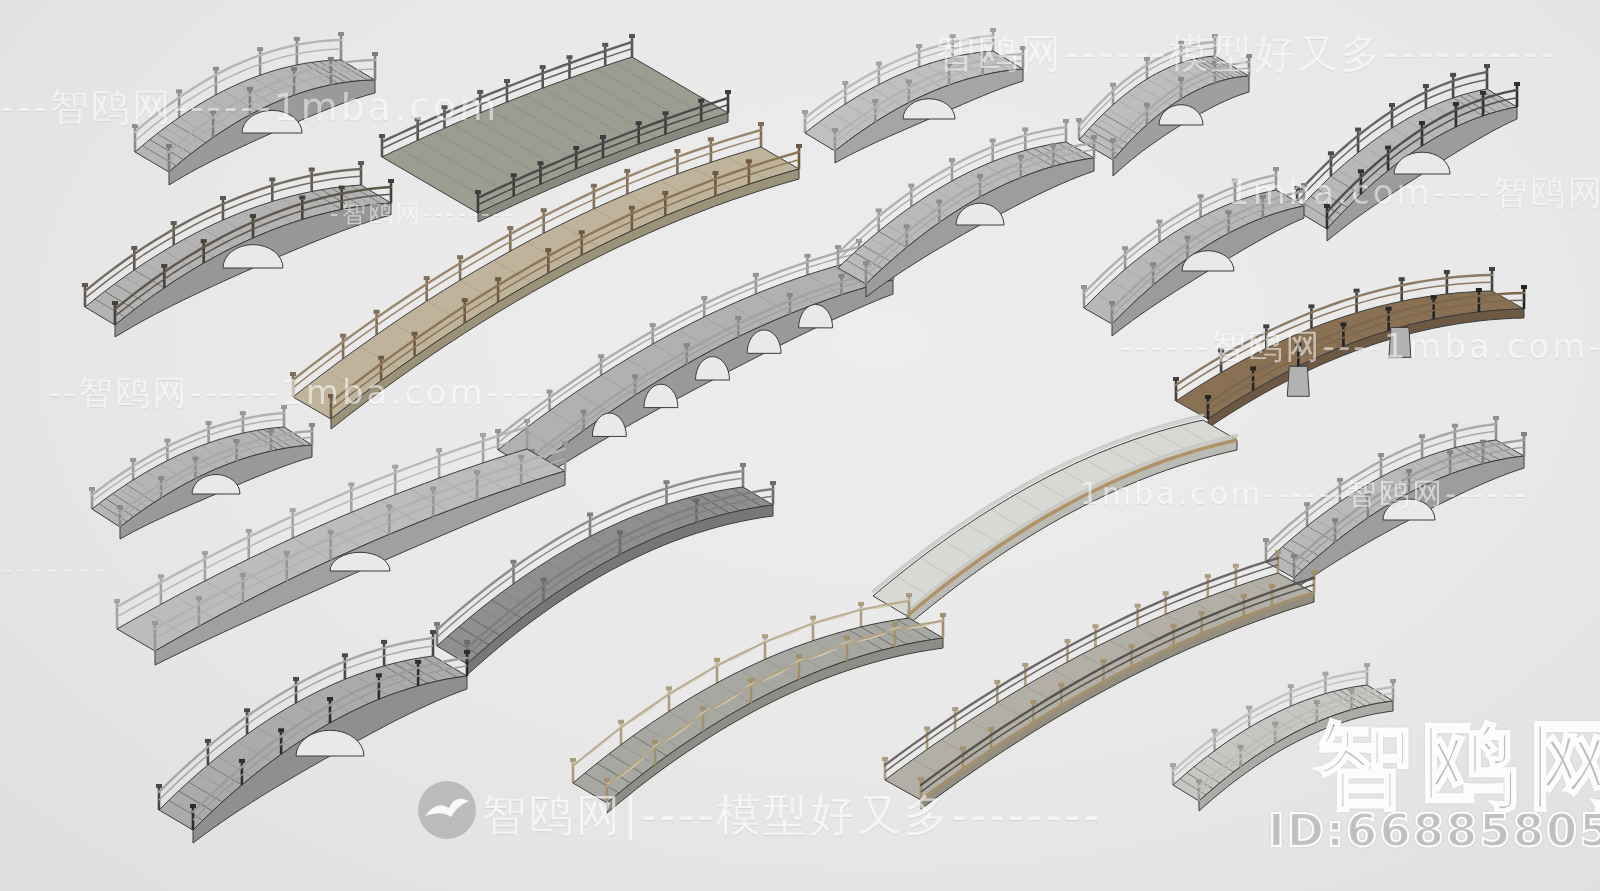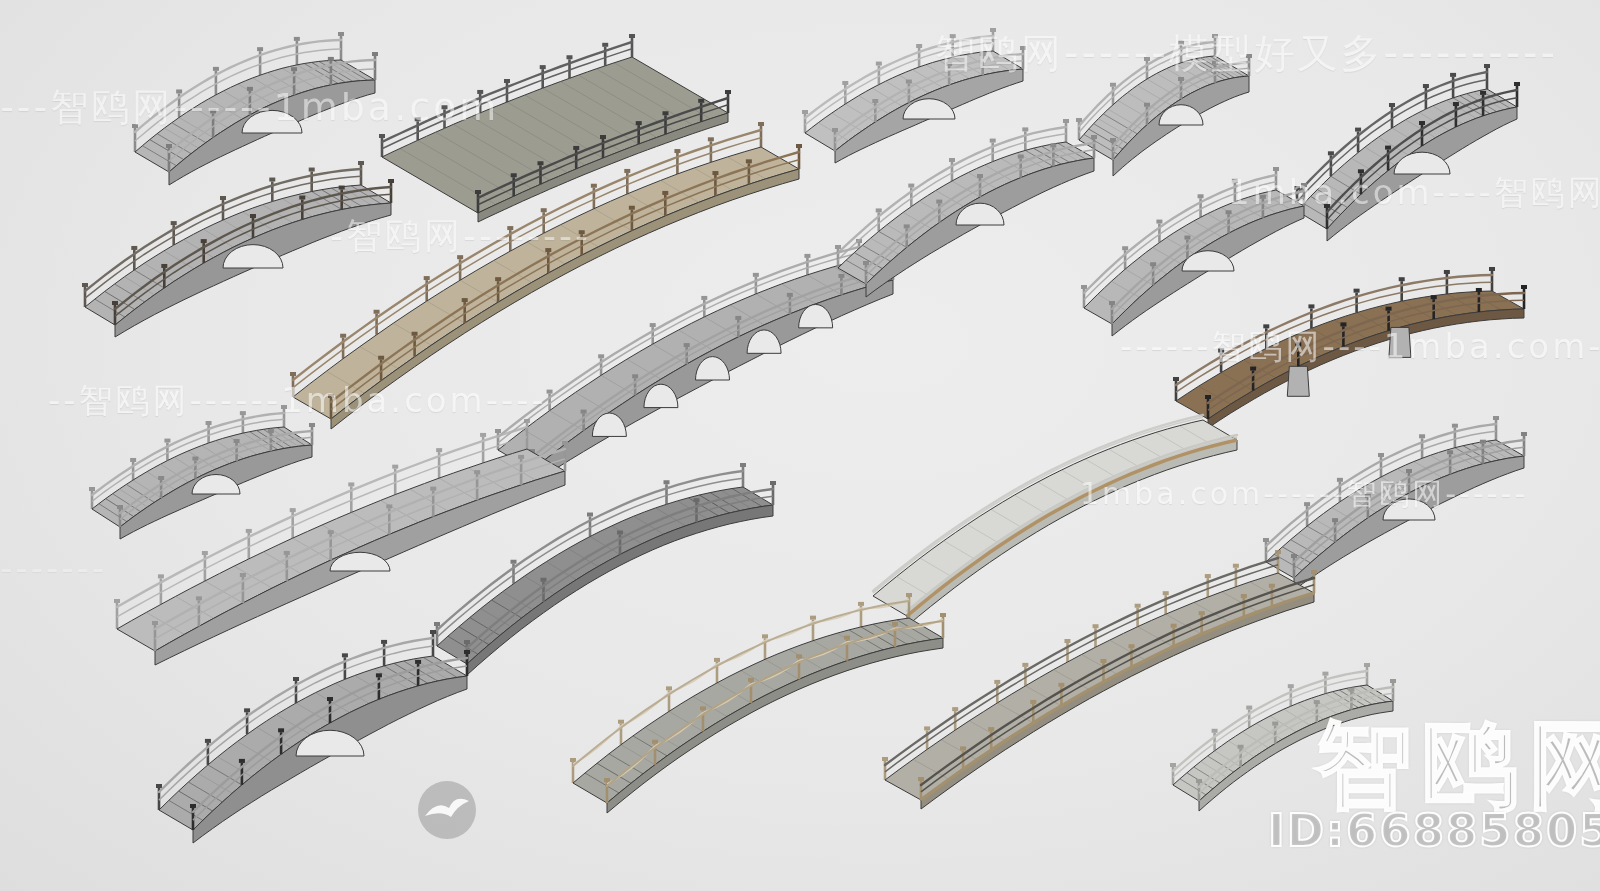--- a/index.html
+++ b/index.html
@@ -1217,19 +1217,20 @@
   <div id="wm">
     <svg class="gull" viewBox="-32 -32 64 64">
       <circle cx="0" cy="0" r="29" fill="rgba(140,140,140,0.55)"></circle>
       <path d="M-22 6 Q-10 -10 2 -2 Q8 -16 22 -9 Q10 -4 4 7 Q-6 0 -22 6 Z" fill="#ffffff" opacity="0.95"></path>
     </svg>
     <div class="brand">智鸥网</div>
     <div class="idlabel">ID:668858056</div>
   <div class="wm-tile" style="left: 935px; top: 26px; font-size: 40px; opacity: 0.5;">智鸥网------模型好又多----------</div>
       <div class="wm-tile" style="left: -50px; top: 82px; font-size: 38px; opacity: 0.5;">------智鸥网------1mba.com</div>
       <div class="wm-tile" style="left: 1228px; top: 170px; font-size: 34px; opacity: 0.5;">1mba.com----智鸥网------</div>
-      <div class="wm-tile" style="left: 330px; top: 212px; font-size: 36px; opacity: 0.5;">-智鸥网--------</div>
+      <div class="wm-tile" style="left: 330px; top: 198px; font-size: 24px; opacity: 0.5;">-智鸥网--------</div>
       <div class="wm-tile" style="left: 1120px; top: 324px; font-size: 34px; opacity: 0.55;">------智鸥网----1mba.com--</div>
-      <div class="wm-tile" style="left: 48px; top: 378px; font-size: 34px; opacity: 0.55;">--智鸥网------1mba.com----</div>
+      <div class="wm-tile" style="left: 48px; top: 370px; font-size: 34px; opacity: 0.55;">--智鸥网------1mba.com----</div>
       <div class="wm-tile" style="left: 1080px; top: 474px; font-size: 30px; opacity: 0.55;">1mba.com------智鸥网------</div>
       <div class="wm-tile" style="left: -15px; top: 548px; font-size: 34px; opacity: 0.3;">--------</div>
+      <div class="wm-tile" style="left: 482px; top: 786px; font-size: 44px; opacity: 0.6;">智鸥网|----模型好又多--------</div>
     </div>
 </div>
 
 </body></html>

